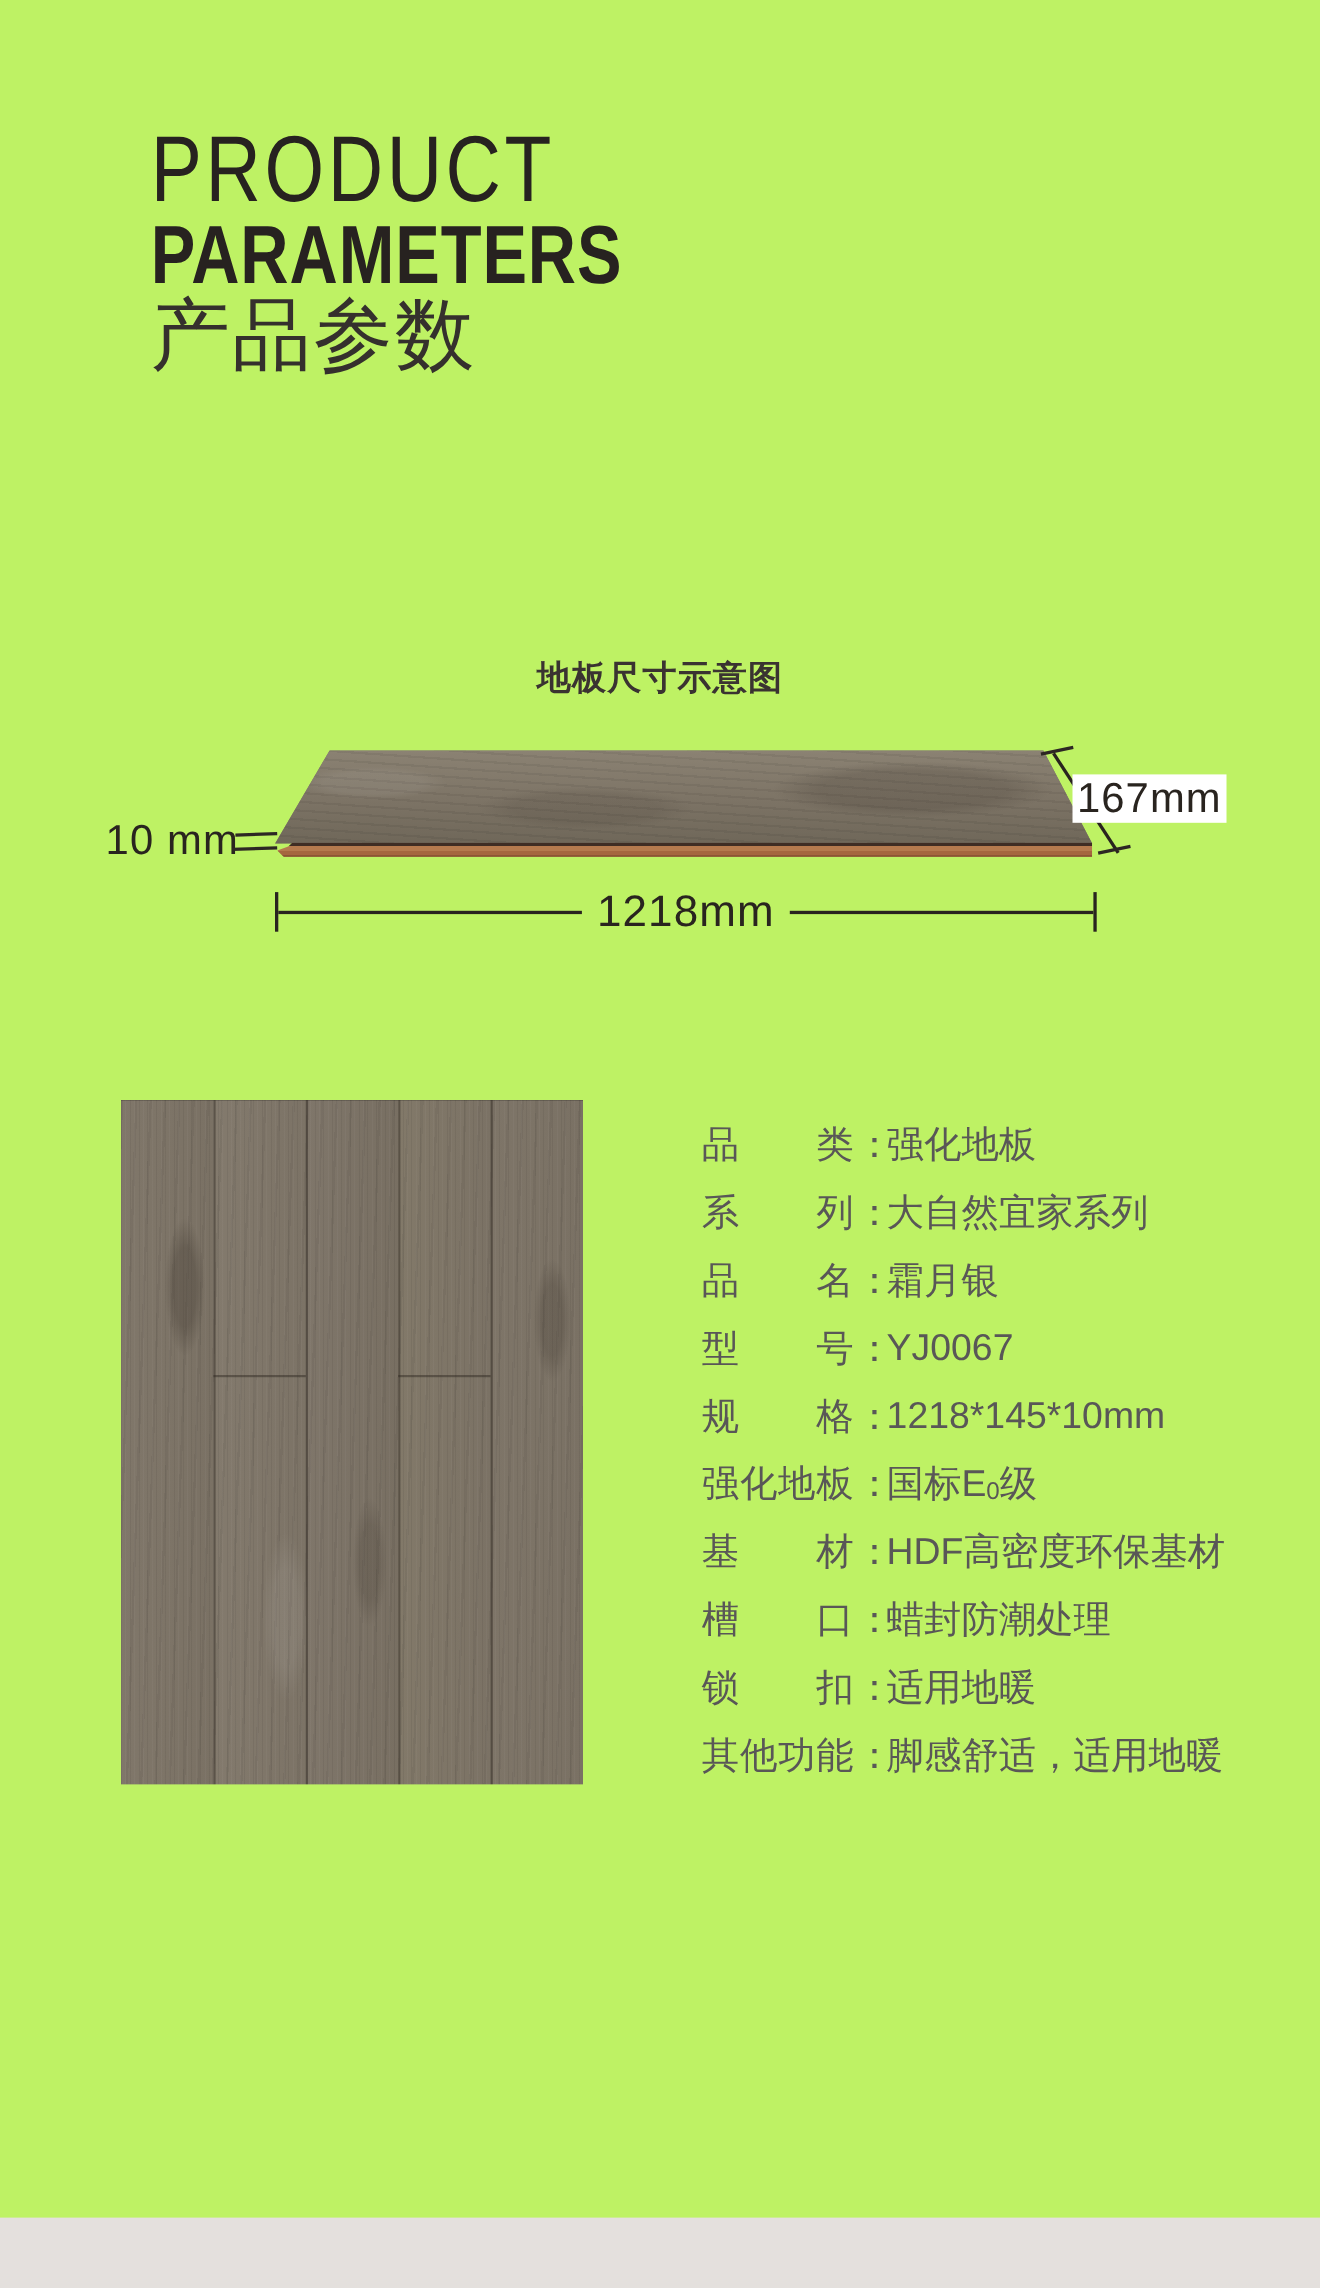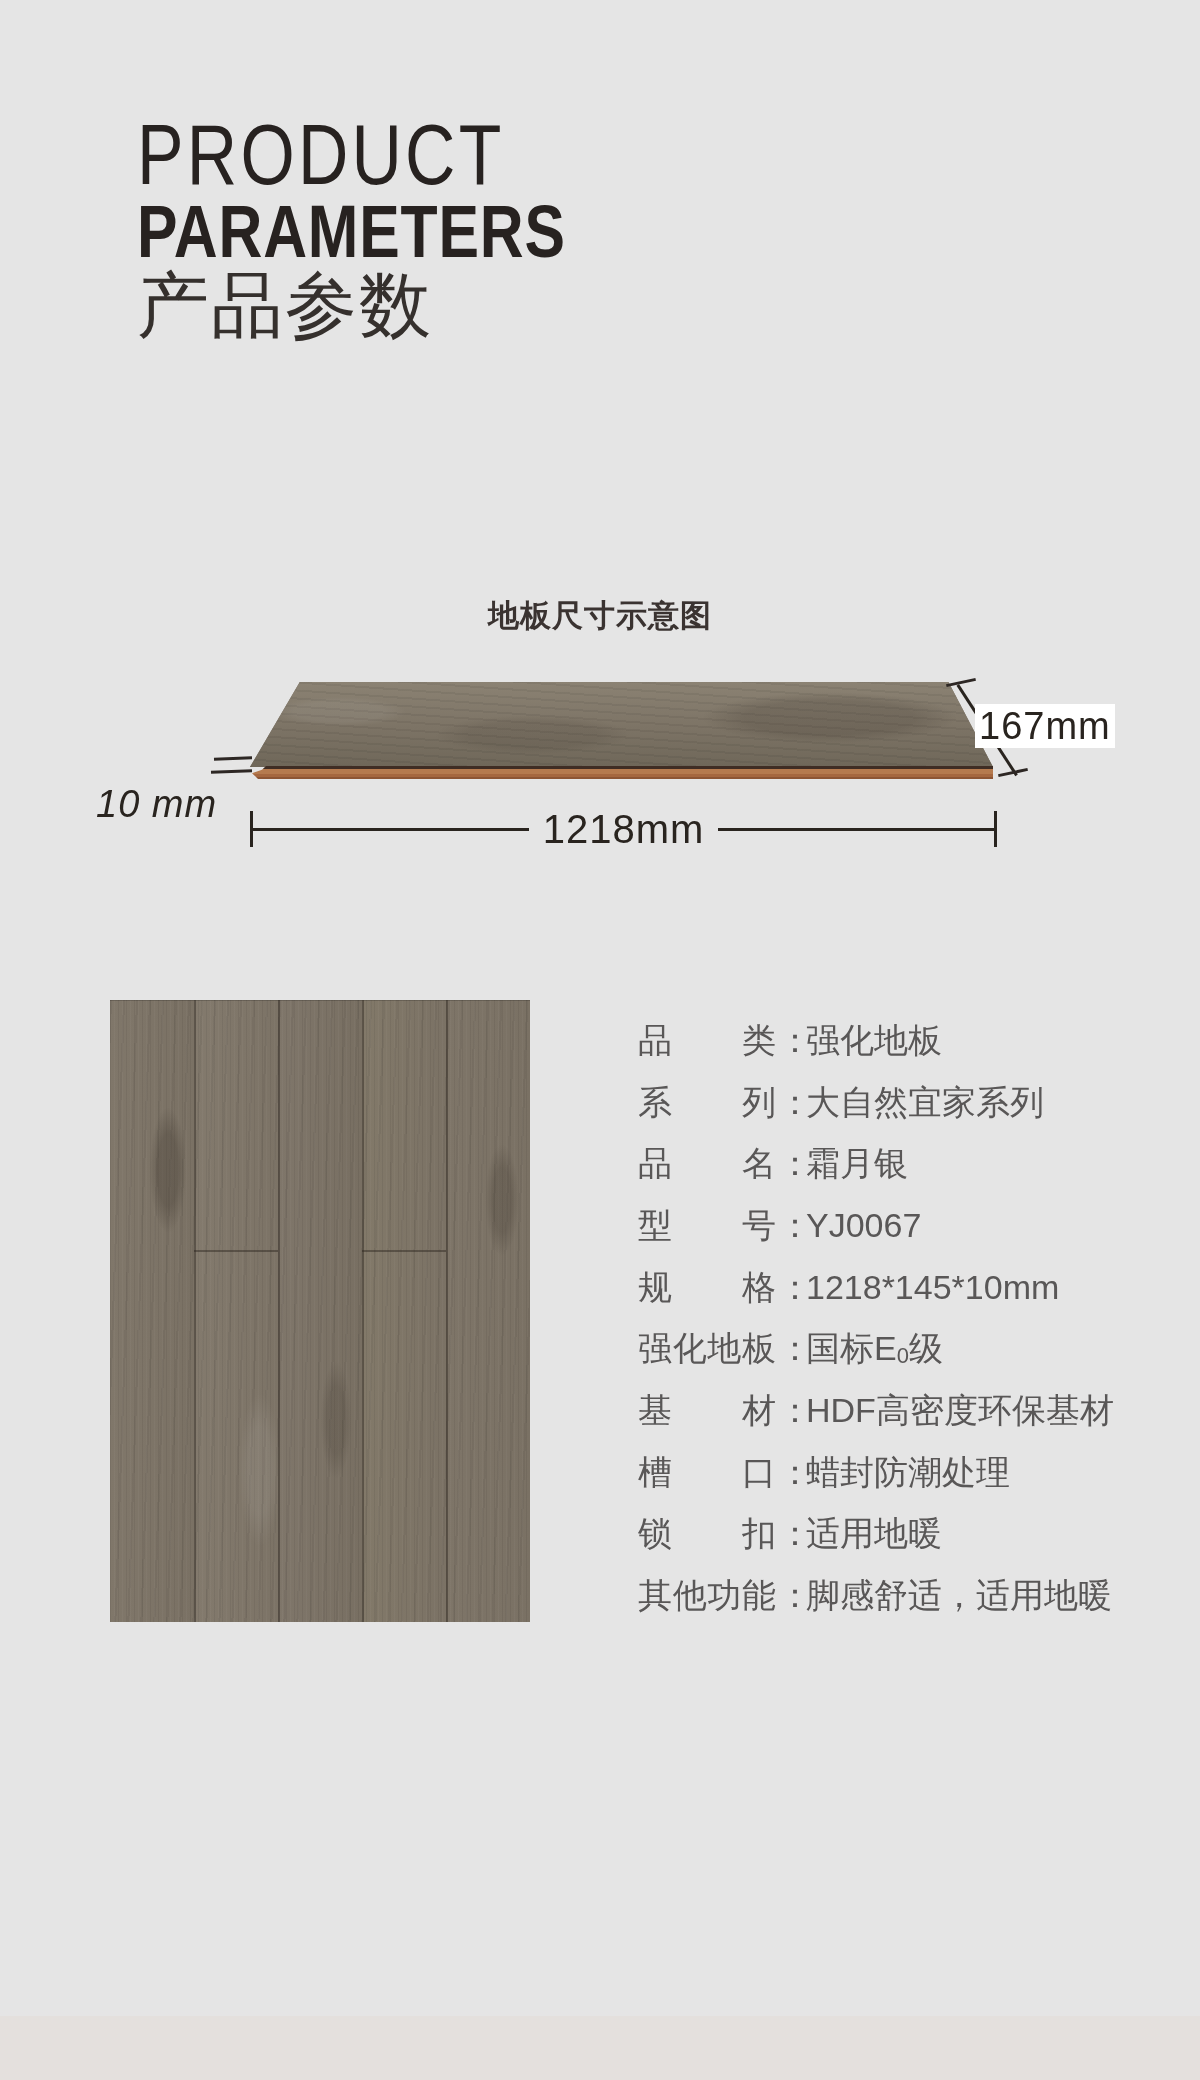--- a/index.html
+++ b/index.html
@@ -1,18 +1,18 @@
 <!DOCTYPE html>
 <html><head>
 <meta charset="utf-8">
 <style>
   * { margin:0; padding:0; box-sizing:border-box; }
   html,body { background:#ffffff; }
   .page {
-    position:relative; width:1200px; height:2080px; background:#e5e5e5;
+    position:relative; width:1200px; height:2080px; background:#bef264;
     overflow:hidden; font-family:"Liberation Sans", sans-serif;
   }
   
   .hdr { position:absolute; left:137px; top:0; }
   .hdr-en1 {
     position:absolute; left:0; top:112px; font-size:85px; line-height:85px;
     font-weight:400; color:#272220; letter-spacing:4px; white-space:nowrap;
     transform:scaleX(0.82); transform-origin:left top;
   }
   .hdr-en2 {
@@ -42,21 +42,21 @@
   }
   .plank-edge {
     position:absolute; left:252px; top:766px; width:741px; height:13px;
     background:linear-gradient(180deg, #3f2d24 0 3px, #b57a4e 3px 8px, #a5673f 8px 11px, #8d5534 11px 13px);
     clip-path:polygon(14px 0, 100% 0, 100% 100%, 6px 100%, 0 55%, 10px 28%);
   }
   .dim-label {
     position:absolute; font-size:38px; line-height:40px; color:#29241f;
     font-weight:400; letter-spacing:1px; white-space:nowrap;
   }
-  .thick-label { left:96px; top:784px;font-style:italic; }
+  .thick-label { left:96px; top:744px; }
   .tick-thin { position:absolute; background:#2d2724; }
   .thick-tick-top { left:214px; top:757px; width:38px; height:3px; transform:rotate(-2deg); }
   .thick-tick-bot { left:211px; top:770px; width:41px; height:3px; transform:rotate(-2deg); }
   .dim-length {
     position:absolute; left:250px; top:808px; width:747px; height:42px;
     display:flex; align-items:center;
   }
   .dim-length .vtick { width:3px; height:36px; background:#29241f; }
   .dim-length .dline { flex:1; height:3px; background:#29241f; }
   .dim-length .dim-length-label {

